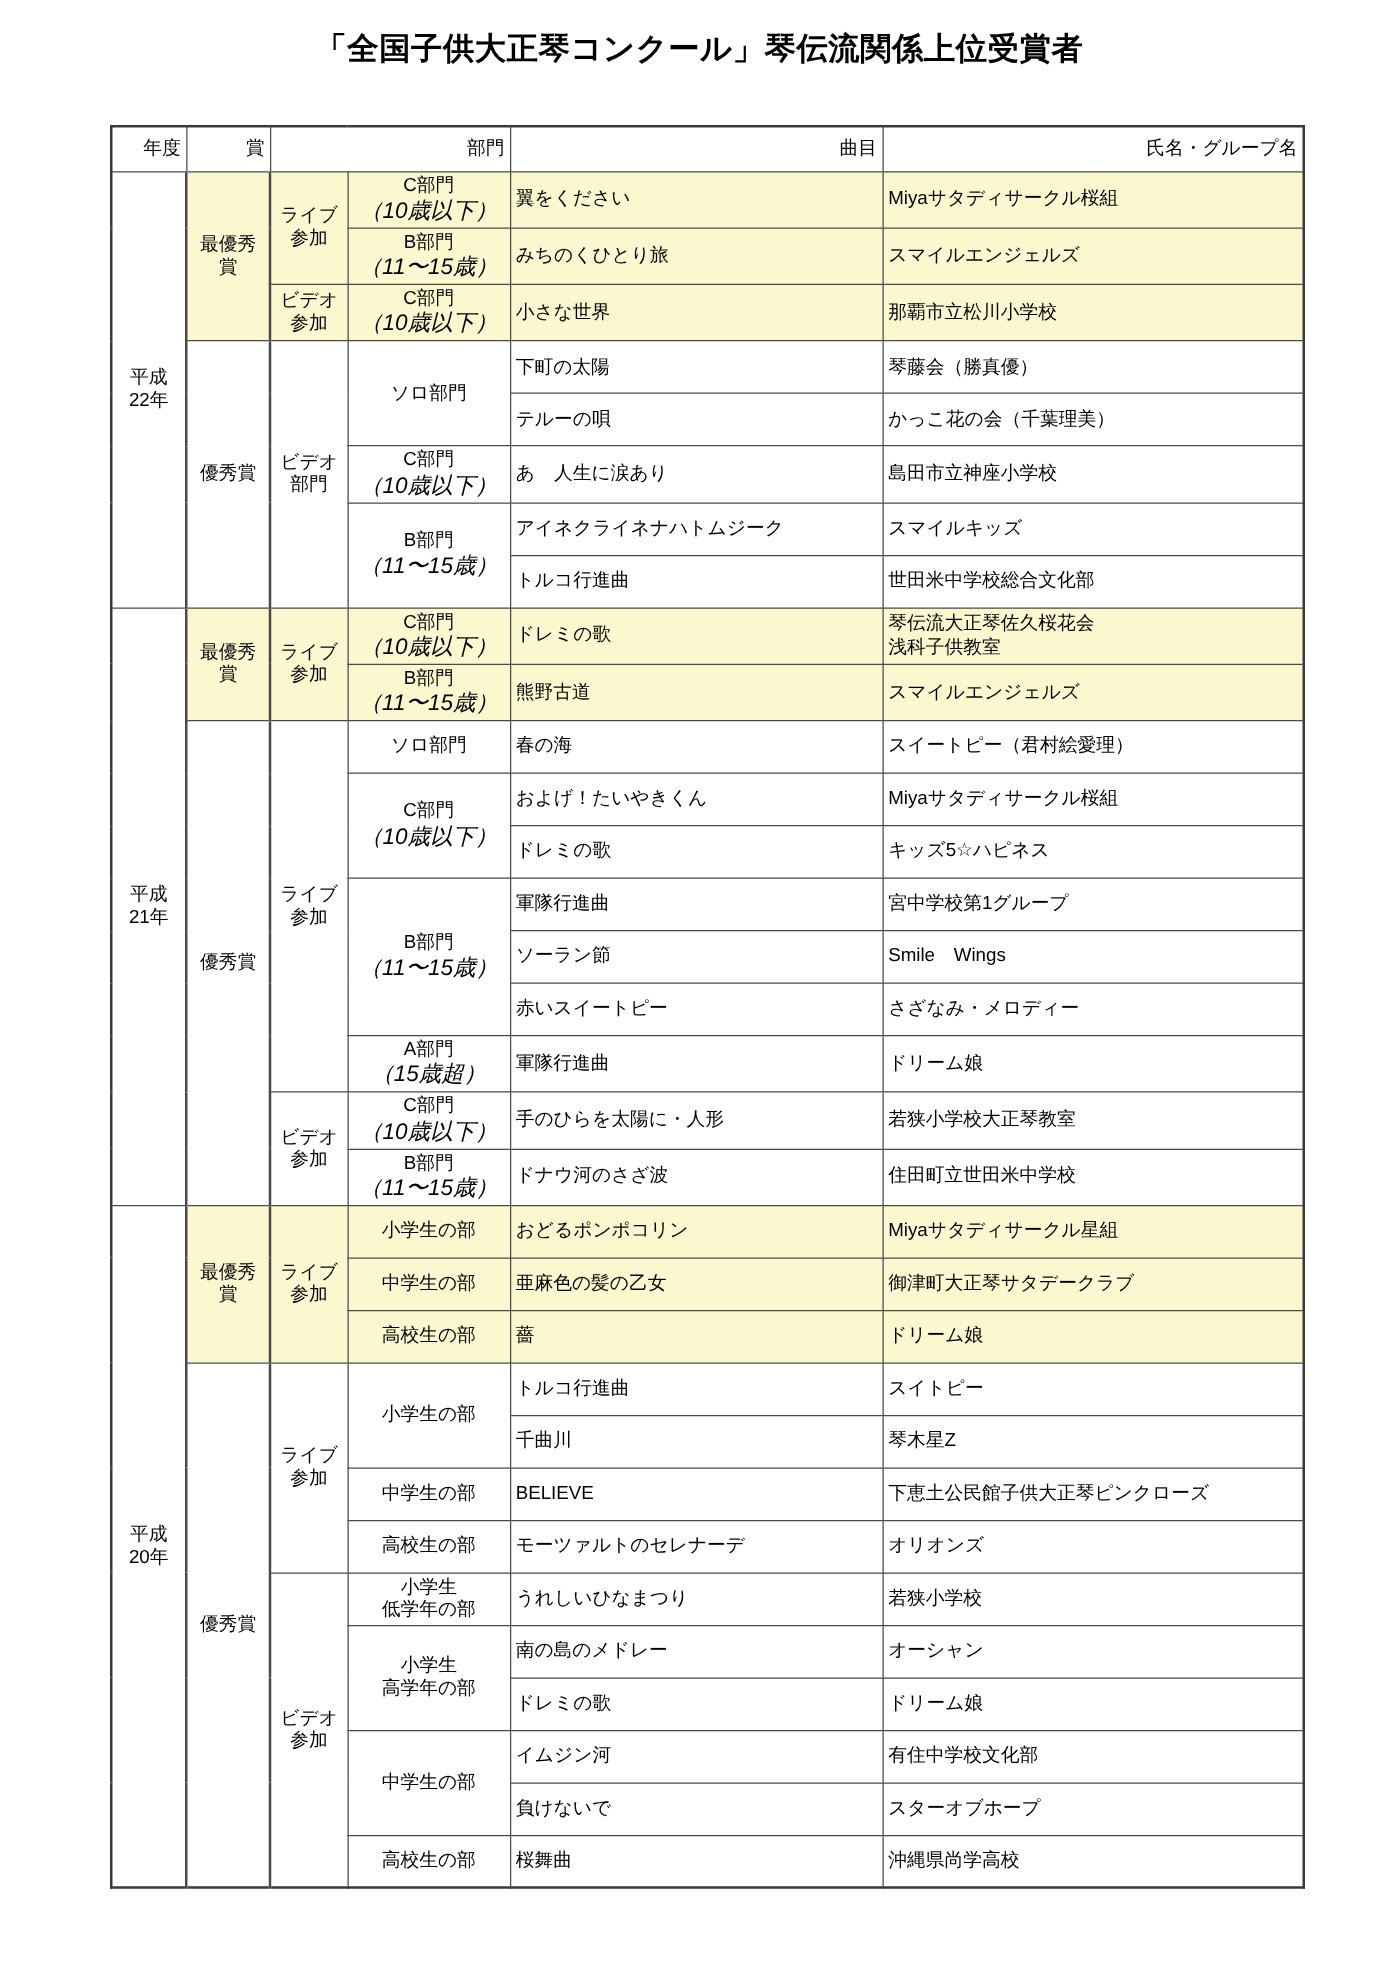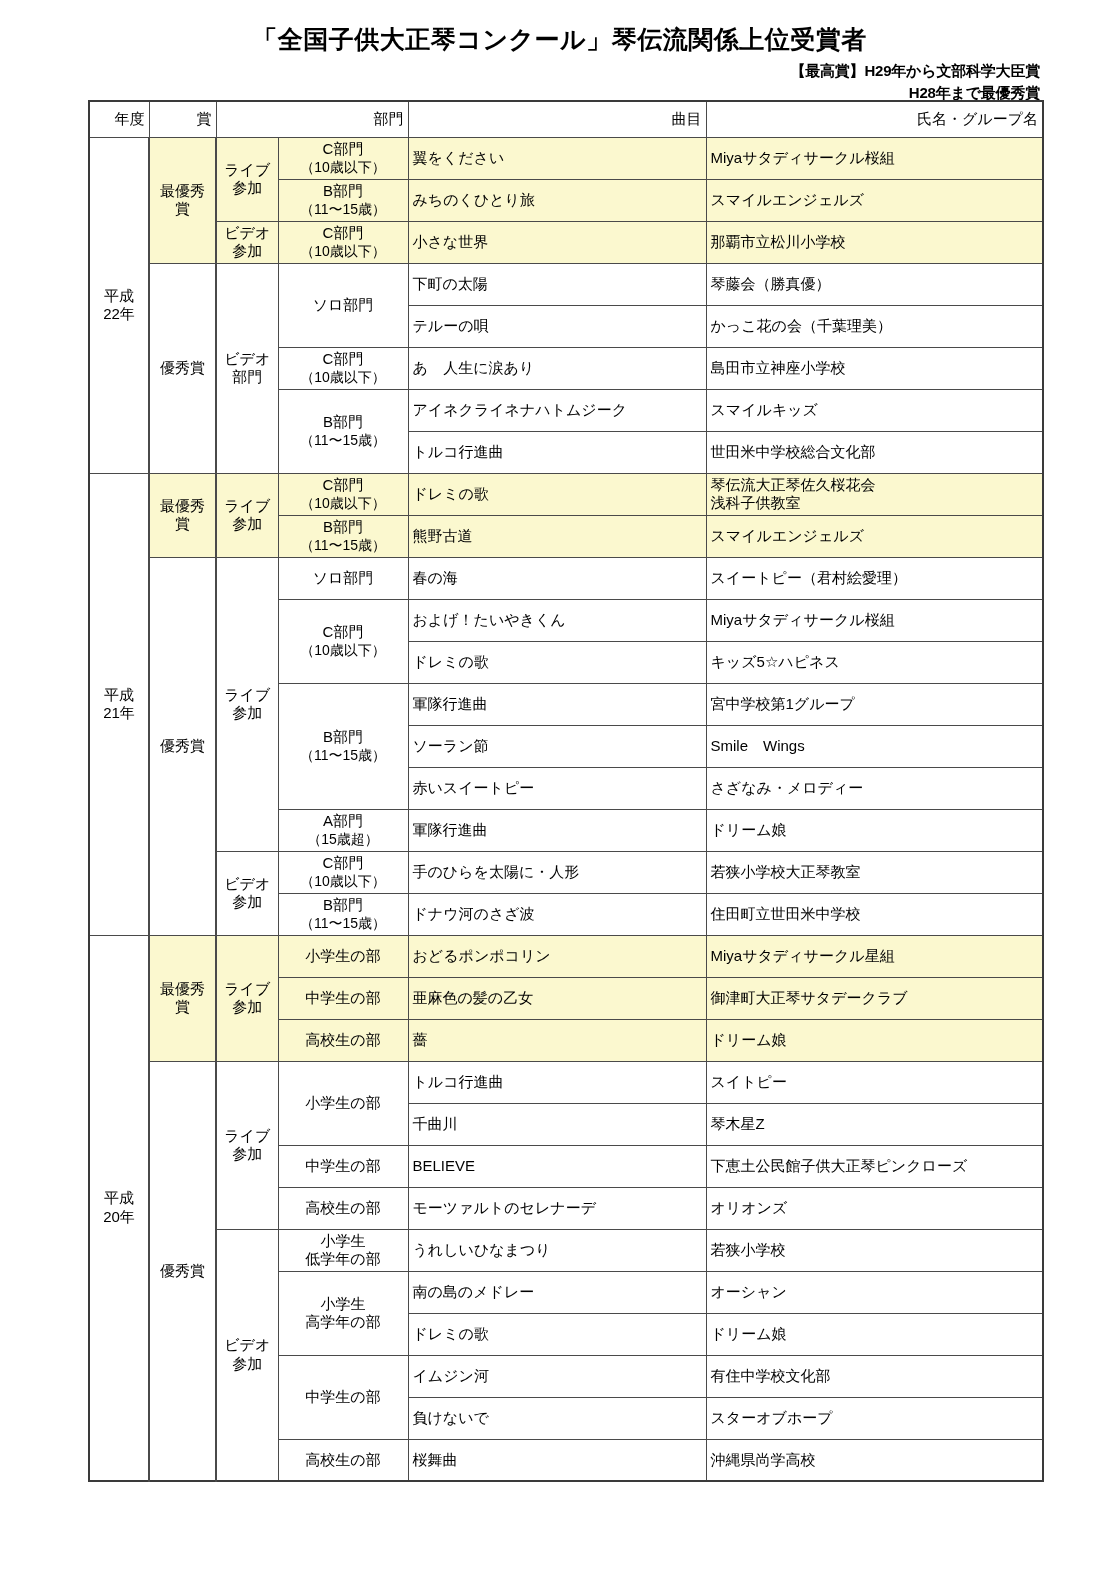--- a/index.html
+++ b/index.html
@@ -81,34 +81,30 @@
   td.div{text-align:center;line-height:1.25;}
 
   tr.r{height:42px;}
   .hl{background:#fbf8cf;}
 
   
   .yr-top > td, .yr-top > th{border-top:2px solid #3a3a3a;}
   .sec-sep > td{border-top:2px solid #4a4a4a;}
   .thick-r{border-right:2px solid #4a4a4a !important;}
 
-  .sub{font-size:14px;}
+  .sub{font-size:18px;font-style:italic;}
   .two-line{line-height:1.2;}
 </style>
 </head>
 <body>
 
 <div class="page">
 
   <h1 class="doc-title">「全国子供大正琴コンクール」琴伝流関係上位受賞者</h1>
 
-  <div class="note-block">
-    <span class="note-line">【最高賞】H29年から文部科学大臣賞</span>
-    <span class="note-line">H28年まで最優秀賞</span>
-  </div>
 
   <div class="table-wrap">
   <table class="award">
     <colgroup>
       <col class="c-year">
           <col class="c-award">
           <col class="c-entry">
       <col class="c-div">
           <col class="c-song">
           <col class="c-name">

